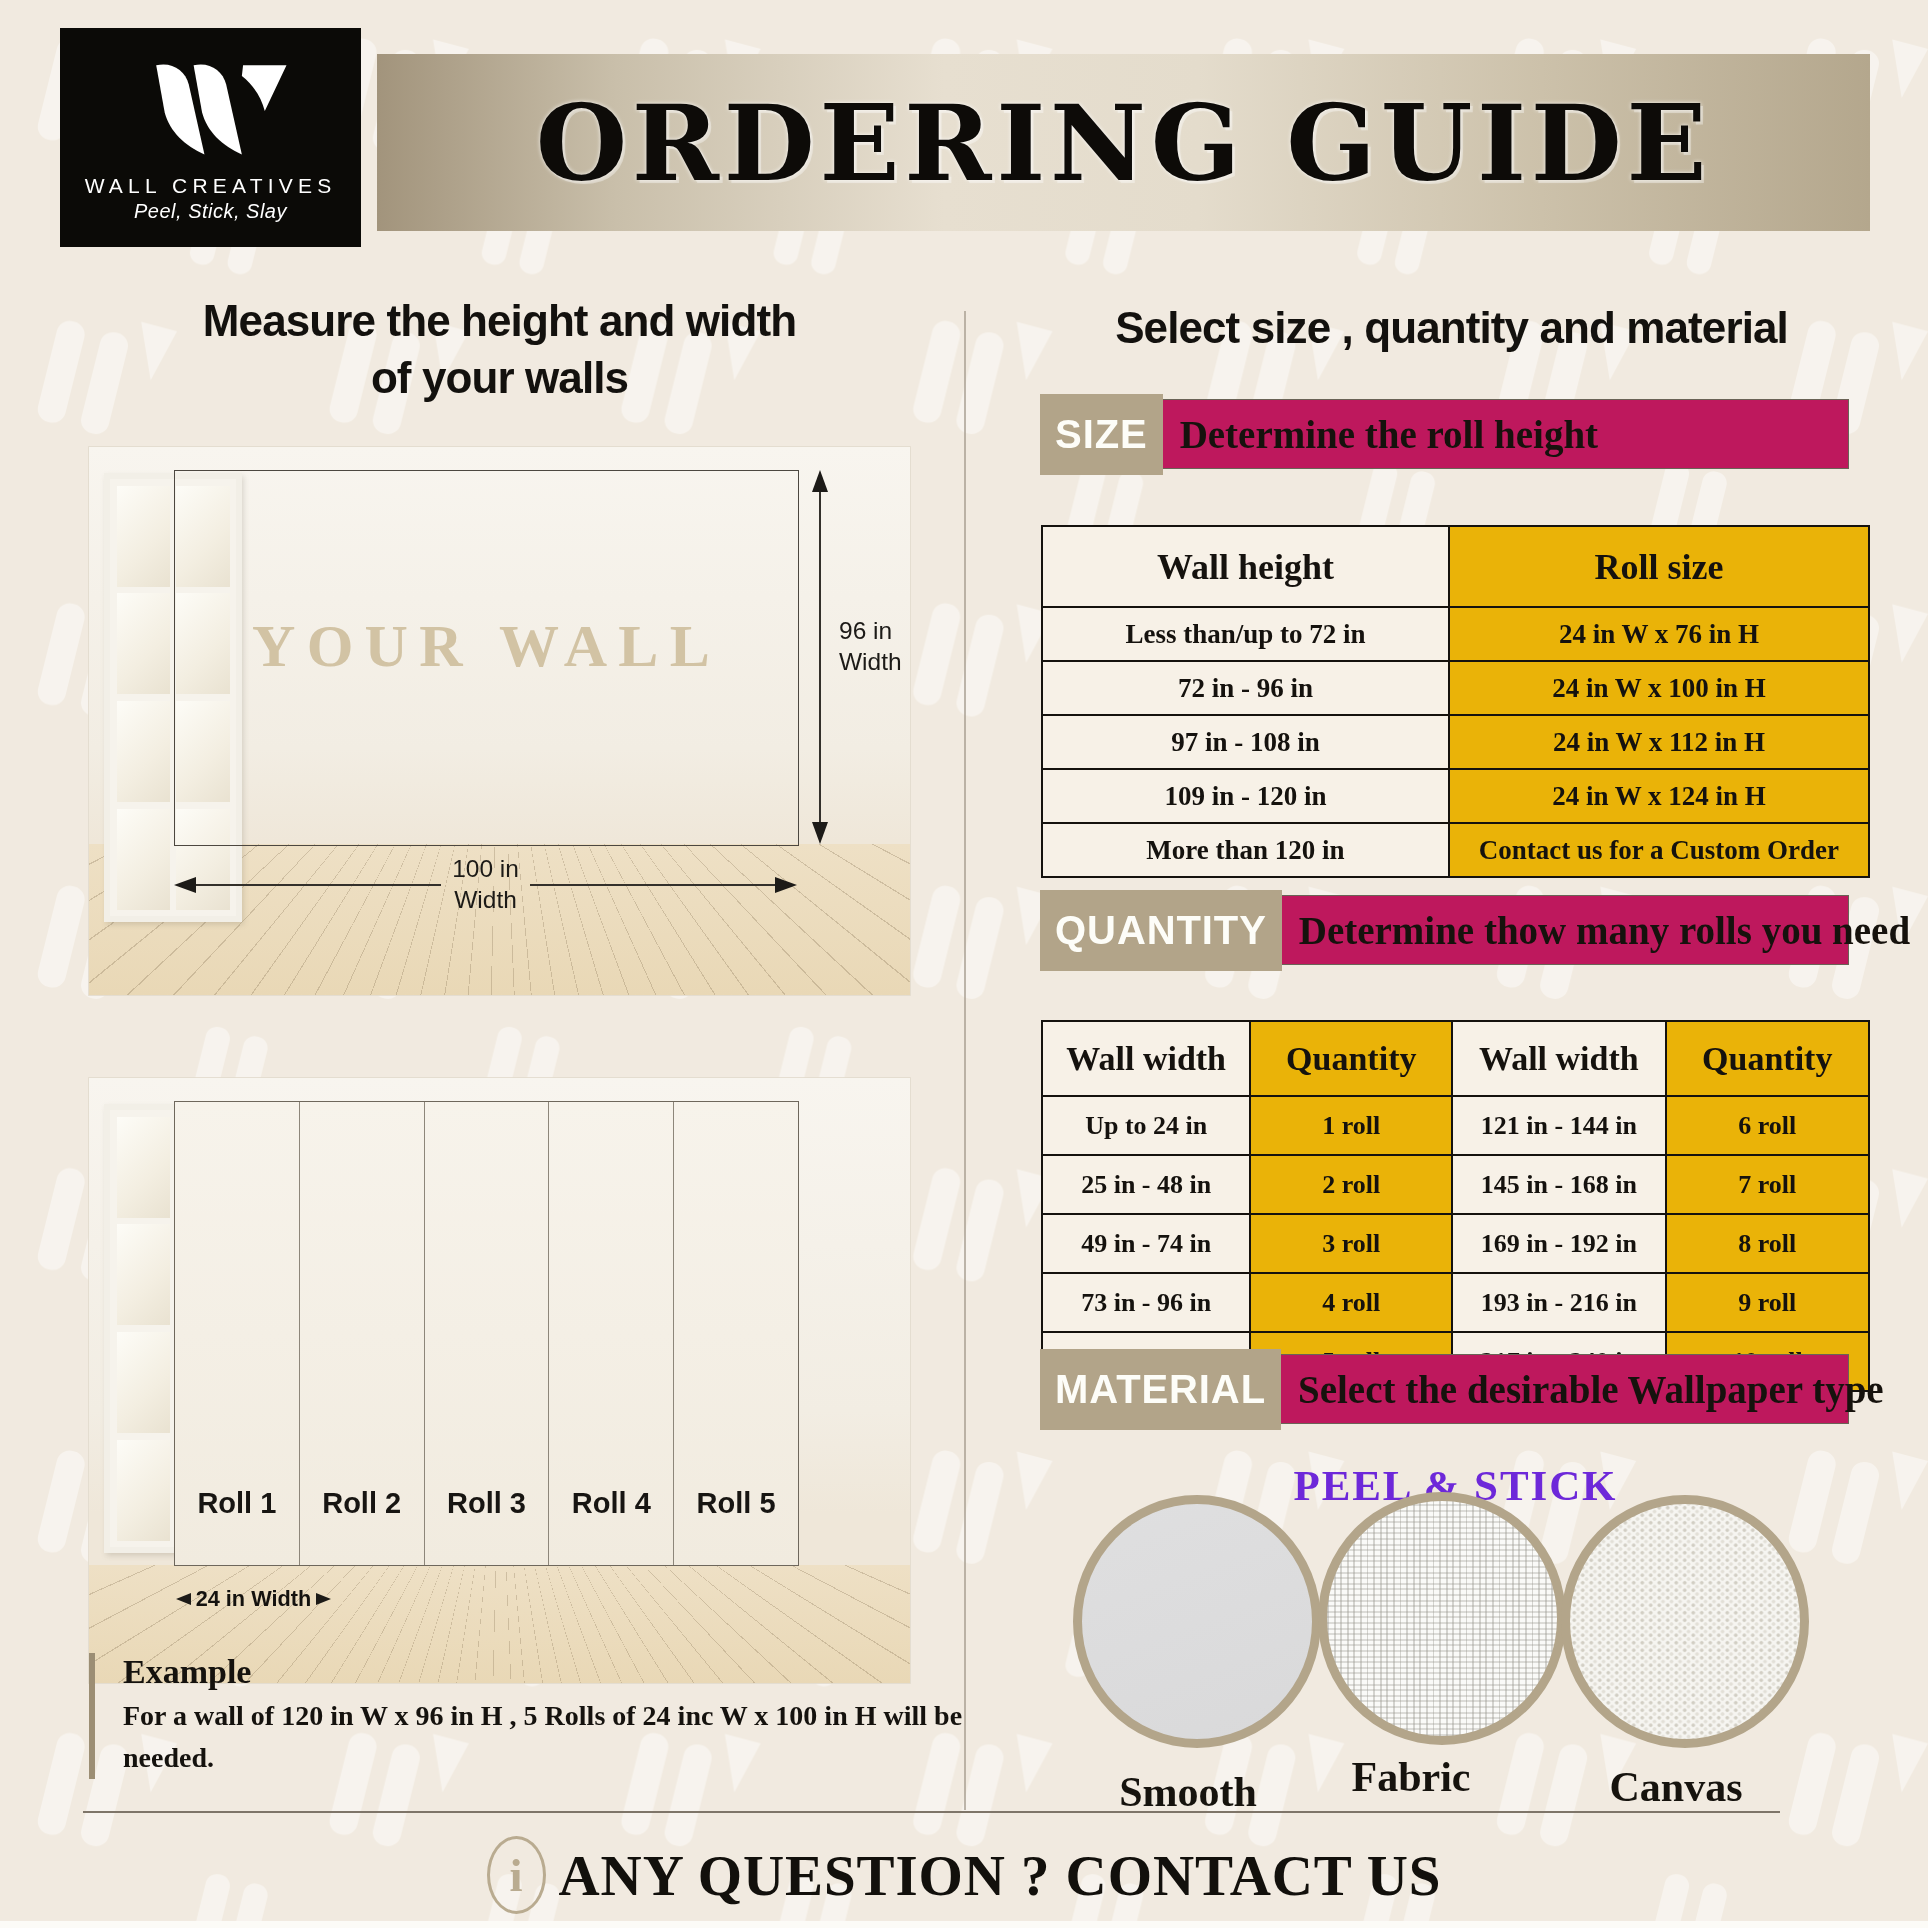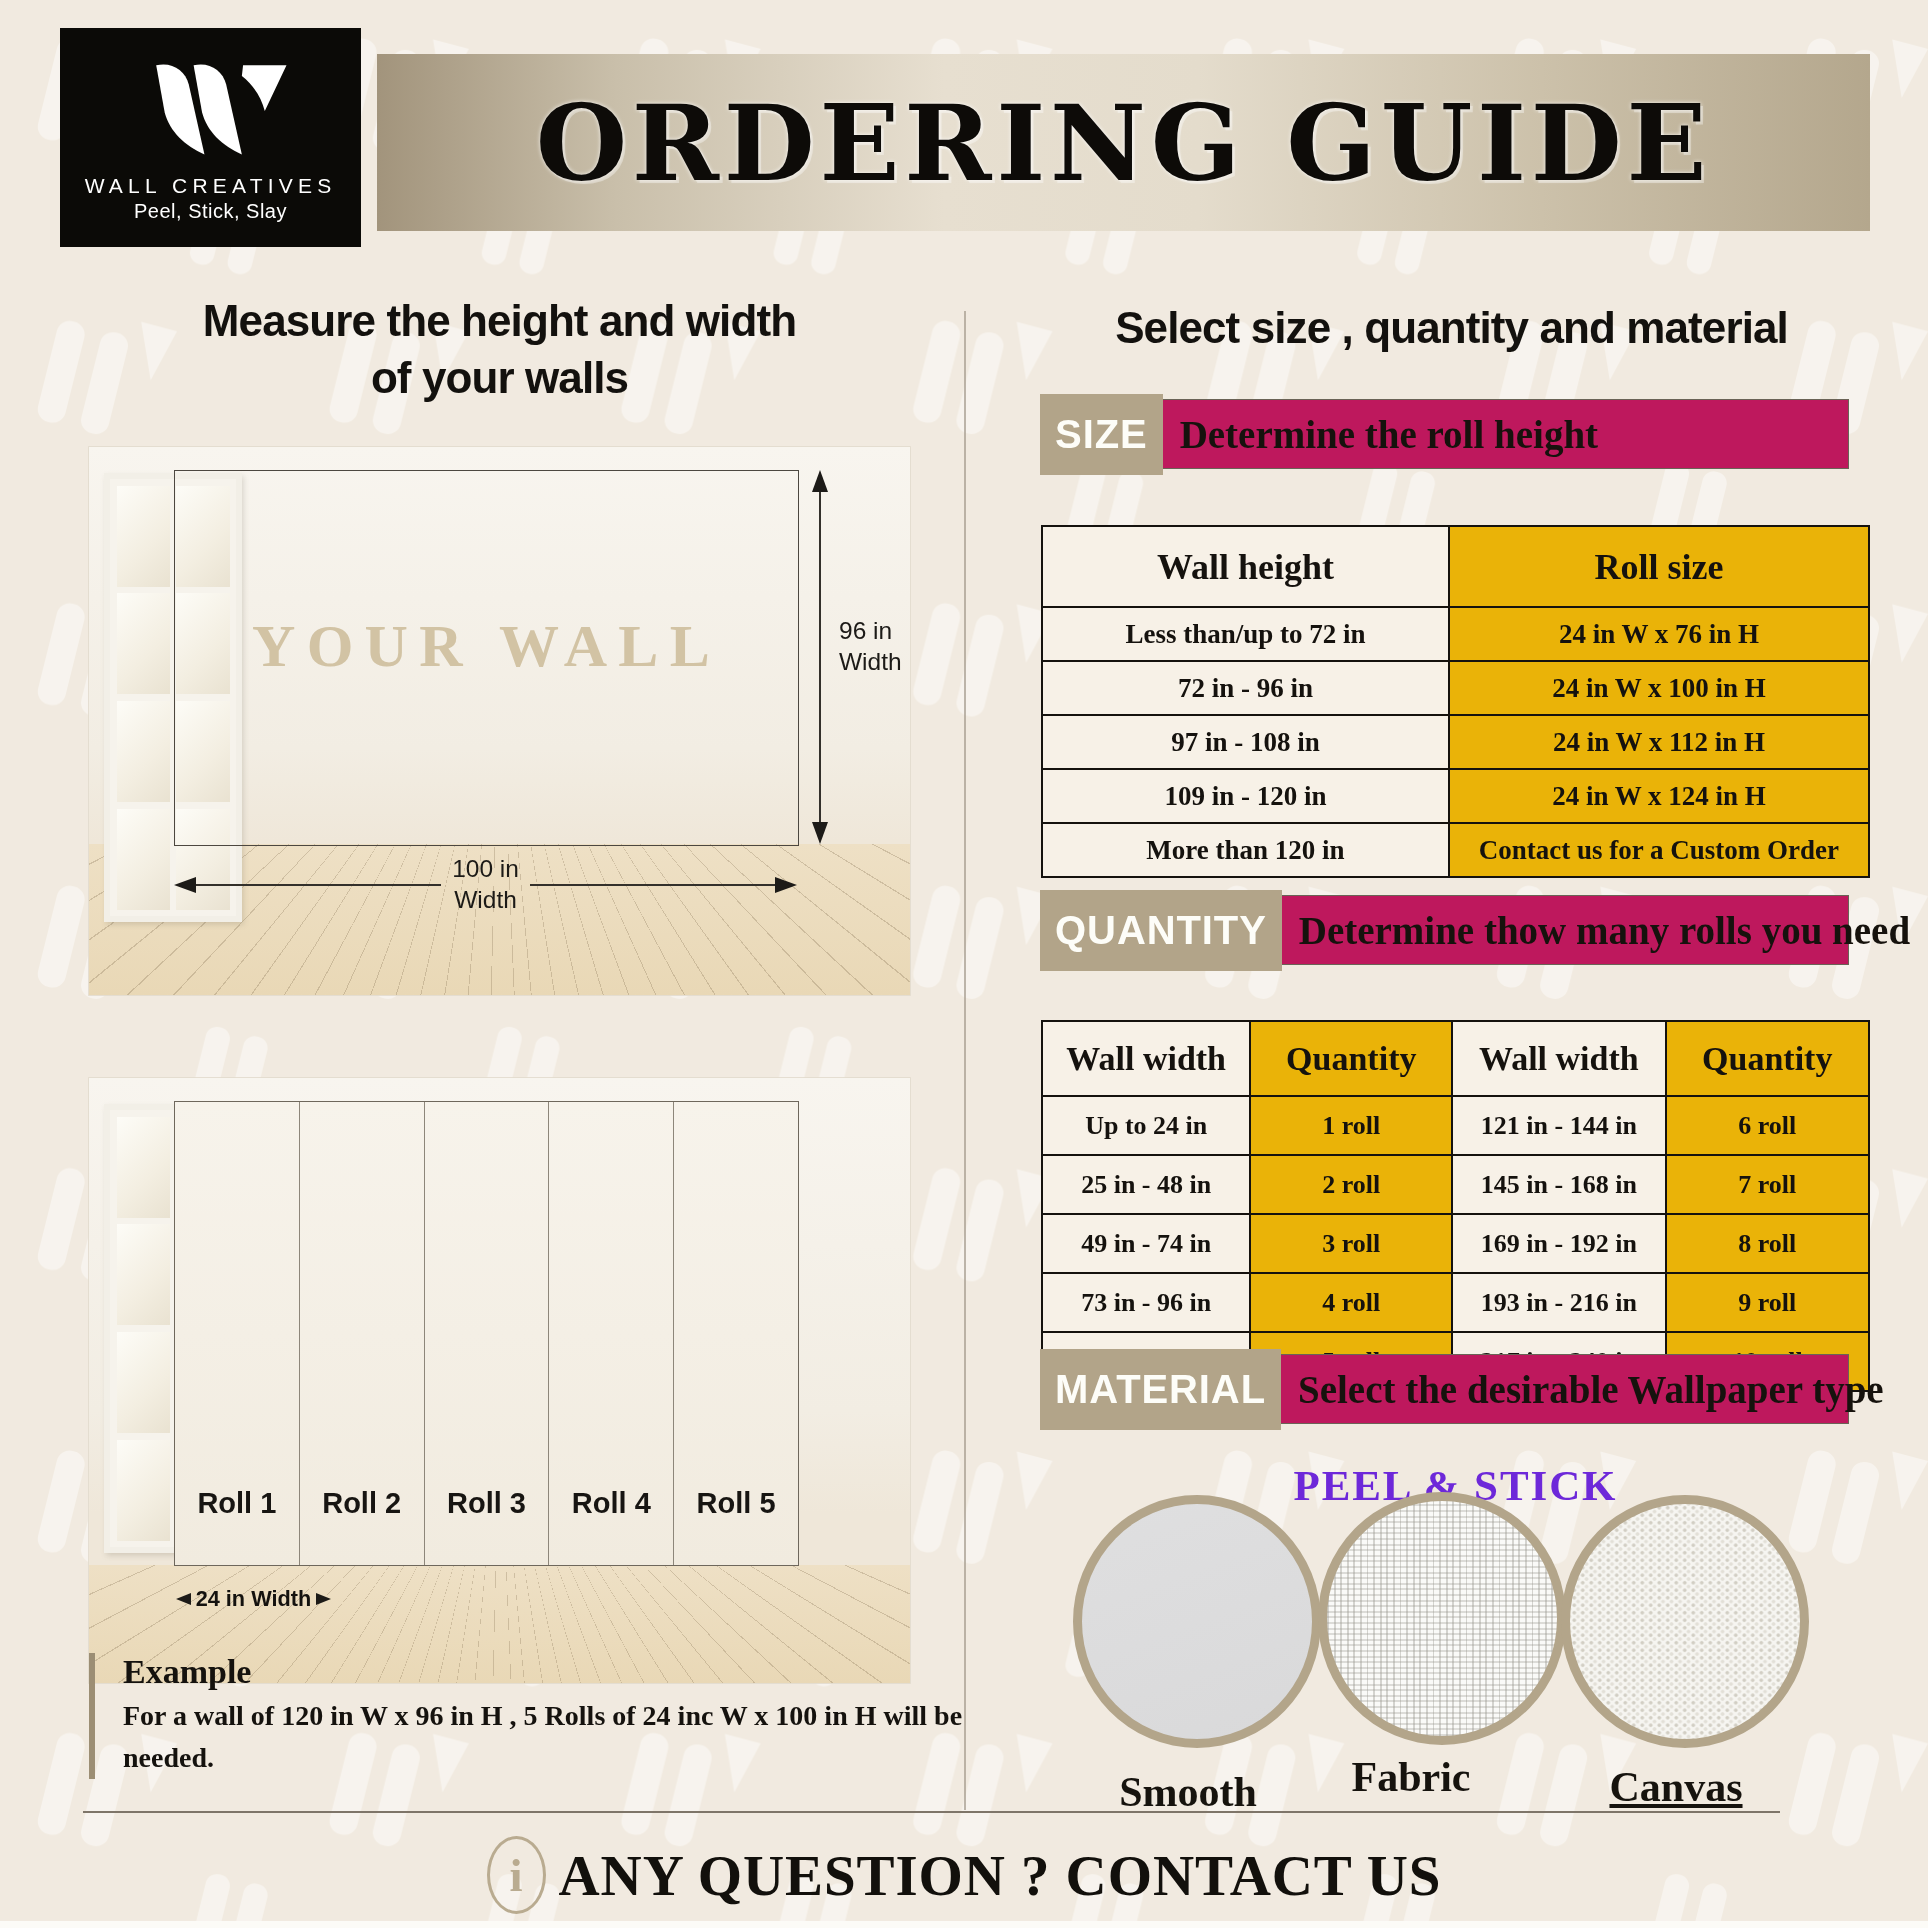--- a/index.html
+++ b/index.html
@@ -5,21 +5,21 @@
   html,body{margin:0;padding:0;}
   body{width:1928px;height:1928px;background:#f1eae0;font-family:"Liberation Sans",sans-serif;}
   #canvas{position:relative;width:1928px;height:1928px;overflow:hidden;background:#f1eae0;}
   .wm{position:absolute;left:0;top:0;z-index:0;}
   .layer{position:absolute;z-index:1;}
 
   
   .logo{left:60px;top:28px;width:301px;height:219px;background:#0b0a07;display:flex;flex-direction:column;align-items:center;justify-content:center;}
   .logo svg{width:179px;height:111px;margin-top:5.6px;}
   .brand{color:#ffffff;font-size:21px;letter-spacing:5.2px;margin-top:5.6px;white-space:nowrap;}
-  .tagline{color:#ffffff;font-size:20px;letter-spacing:0.5px;margin-top:1.9px;}
+  .tagline{color:#ffffff;font-size:20px;letter-spacing:0.5px;margin-top:1.9px;font-style:italic;}
   .banner{left:377px;top:54px;width:1493px;height:177px;
     background:linear-gradient(90deg,#a2947c 0%,#c9bfaa 16%,#e7dfd0 38%,#e4dccc 55%,#ccc1aa 78%,#b4a78d 100%);
     display:flex;align-items:center;justify-content:center;}
   .banner-title{font-family:"DejaVu Serif",serif;font-weight:700;font-size:105px;letter-spacing:4.7px;color:#0d0b08;
     text-shadow:0 0 4.7px rgba(255,255,255,.85),2.8px 2.8px 0 rgba(255,255,255,.35);white-space:nowrap;}
 
   
   .col-heading{font-weight:700;font-size:44px;letter-spacing:-0.9px;color:#13110e;text-align:center;line-height:1.3;}
   .left-heading{left:71px;top:292px;width:857px;}
   .right-heading{left:1023px;top:299px;width:857px;}
@@ -92,21 +92,21 @@
   .swatch.fabric{left:1318px;top:1492px;background:
       repeating-linear-gradient(90deg,rgba(150,148,140,.38) 0 1.9px,rgba(0,0,0,0) 1.9px 6.6px),
       repeating-linear-gradient(0deg,rgba(150,148,140,.30) 0 1.9px,rgba(0,0,0,0) 1.9px 5.6px),#fafaf8;}
   .swatch.canvas{left:1561px;top:1495px;background:
       radial-gradient(rgba(165,158,140,.45) 1.5px,rgba(0,0,0,0) 2.3px),
       radial-gradient(rgba(190,184,168,.35) 1.5px,rgba(0,0,0,0) 2.3px),#f6f5f1;
       background-size:8.5px 7.5px,8.5px 7.5px;background-position:0 0,3.8px 3.8px;}
   .swatch-label{position:absolute;width:230px;text-align:center;font-family:"Liberation Serif",serif;font-weight:700;font-size:42px;color:#16130e;}
   .lab-smooth{left:1073px;top:1768px;}
   .lab-fabric{left:1296px;top:1753px;}
-  .lab-canvas{left:1561px;top:1763px;text-decoration:underline;}
+  .lab-canvas{left:1561px;top:1763px;}
 
   
   .h-divider{left:83px;top:1811px;width:1697px;height:1.9px;background:#7e7569;}
   .footer{left:0;top:1836px;width:1928px;display:flex;align-items:center;justify-content:center;gap:13px;}
   .info-icon{width:53px;height:72px;border:3.8px solid #b9ab90;border-radius:50%;display:flex;align-items:center;justify-content:center;
     font-family:"Liberation Serif",serif;font-weight:700;font-size:47px;color:#b9ab90;}
   .footer-text{font-family:"Liberation Serif",serif;font-weight:700;font-size:57px;letter-spacing:0.9px;color:#12100c;white-space:nowrap;}
   .bottom-strip{left:0;top:1921px;width:1928px;height:7.5px;background:#fcfbf7;}
 </style>
 </head>

